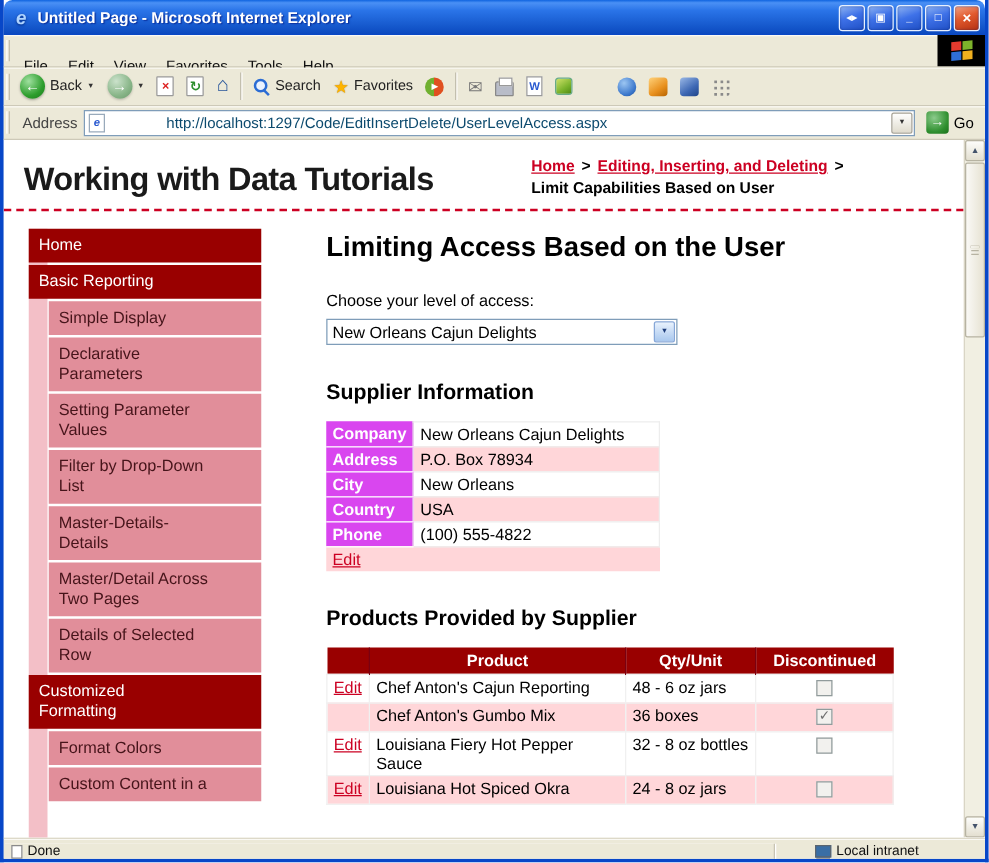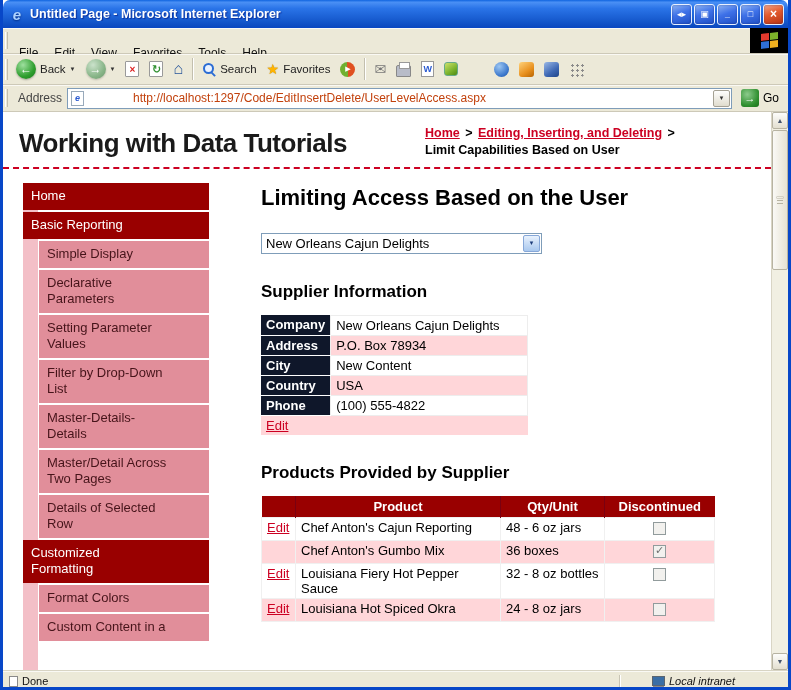--- a/index.html
+++ b/index.html
@@ -67,21 +67,21 @@
   .ticon.sites { background: linear-gradient(145deg,#9AB8E6,#3E68B4 60%,#1F4488); }
   .ticon.grid { background-image: radial-gradient(#8a8a8a 1.2px, transparent 1.4px); background-size: 5px 5px; background-position: 1px 1px; }
   .tool-gap { width: 26px; }
 
   
   .addressbar { height: 27px; flex: 0 0 27px; font-size: 12px; gap: 5px; padding-right: 5px; }
   .addr-label { color: #444; padding-left: 2px; }
   .addr-input { flex: 1; height: 21px; background: #fff; border: 1px solid #7F9DB9; display: flex; align-items: center; gap: 4px; padding-left: 3px; cursor: text; }
   .page-ic { width: 13px; height: 15px; background: #fff; border: 1px solid #9ab; color: #2A5AD0; font-size: 9px; font-weight: bold; font-style: italic;
     display: flex; align-items: center; justify-content: center; flex: 0 0 13px; }
-  .addr-url { flex: 1; font-size: 12px; color: #c2410c; white-space: nowrap; overflow: hidden; padding-left: 45px; }
+  .addr-url { flex: 1; font-size: 12px; color: #0c4a6e; white-space: nowrap; overflow: hidden; padding-left: 45px; }
   .addr-drop { width: 17px; height: 17px; margin-right: 1px; background: linear-gradient(180deg,#FEFEFD,#E0DCCE); border: 1px solid #A5A194;
     border-radius: 2px; display: flex; align-items: center; justify-content: center; font-size: 6px; color: #333; cursor: pointer; }
   .go-btn { display: flex; align-items: center; gap: 4px; padding: 1px 4px; cursor: pointer; }
   .go-ic { width: 18px; height: 18px; border-radius: 3px; background: radial-gradient(circle at 35% 30%, #8CCB8C, #2F8F2F 65%, #1B701B);
     display: flex; align-items: center; justify-content: center; color: #fff; font-weight: bold; font-size: 11px; }
 
   
   .content { flex: 1; position: relative; background: #fff; overflow: hidden; }
   .pagearea { margin-right: 17px; height: 100%; overflow: hidden; }
 
@@ -107,21 +107,21 @@
   .sel-text { flex: 1; white-space: nowrap; overflow: hidden; }
   .sel-btn { width: 17px; height: 17px; margin-right: 1px; flex: 0 0 17px; border: 1px solid #86A7D8; border-radius: 2px;
     background: linear-gradient(180deg,#E9F2FD,#CBDEF6 45%,#A9C8EE); display: flex; align-items: center; justify-content: center;
     font-size: 6px; color: #1D3C7A; }
   .main h2 { font-size: 17px; margin: 0 0 13px; color: #000; }
   .h2-products { margin-top: 28px !important; }
 
   table { border-collapse: collapse; font-size: 13px; color: #000; }
   .sup { margin-bottom: 2px; }
   .sup td { padding: 2px 5px; vertical-align: top; }
-  .sup .lbl { background: #0f172a; color: #fff; font-weight: bold; width: 60px; border-bottom: 1px solid #fff; }
+  .sup .lbl { background: #d946ef; color: #fff; font-weight: bold; width: 60px; border-bottom: 1px solid #fff; }
   .sup .val { width: 197px; border: 1px solid #EDEDED; }
   .sup tr.alt .val, .sup .editrow td { background: #FFD6D9; }
   a.edit-link { color: #CC0022; text-decoration: underline; cursor: pointer; }
 
   .prod th { background: #990000; color: #fff; font-weight: bold; padding: 3px 5px; border-left: 1px solid #7A0010; text-align: center; margin-top: 32px; }
   .prod th:first-child { border-left: none; }
   .prod td { padding: 2px 5px; border: 1px solid #F0F0F0; vertical-align: top; }
   .prod tr.alt td { background: #FFD6D9; }
   .col-edit { width: 34px; } .col-prod { width: 205px; } .col-qty { width: 104px; } .col-disc { width: 110px; }
   .td-disc { text-align: center; }
@@ -137,21 +137,21 @@
     background: linear-gradient(90deg,#FAF9F6,#E6E2D2); border: 1px solid #B7B3A2; border-radius: 2px; cursor: grab; }
   .scroll-thumb::after { content: ""; position: absolute; left: 4px; right: 4px; top: 66px; height: 1px;
     box-shadow: 0 0 0 0.5px #B7B3A2, 0 3px 0 0 #B7B3A2, 0 6px 0 0 #B7B3A2; }
 
   
   .statusbar { height: 17px; flex: 0 0 17px; background: #ECE9D8; border-top: 1px solid #D8D4C4; box-shadow: inset 0 1px 0 #FAF9F4;
     display: flex; align-items: flex-end; font-size: 11px; color: #111; }
   .pane { display: flex; align-items: center; gap: 4px; padding: 0 6px; }
   .pane.left { flex: 1; border-right: 1px solid #C8C4B4; box-shadow: 1px 0 0 #fff; }
   .pane.mid { width: 26px; border-right: 1px solid #C8C4B4; box-shadow: 1px 0 0 #fff; }
-  .pane.right { width: 128px; font-style: italic; }
+  .pane.right { width: 128px; }
   .status-doc { width: 9px; height: 11px; background: #fff; border: 1px solid #8a8a8a; }
   .monitor-ic { width: 13px; height: 10px; background: #3A6EA5; border: 1px solid #5A6570; box-shadow: 0 2px 0 -1px #8a8a8a; }
   .grip { width: 14px; background-image: radial-gradient(#9B9781 1.1px, transparent 1.3px); background-size: 4px 4px; background-position: 1px 3px; }
 </style>
 </head>
 <body>
 
 <div class="window">
 
   <div class="titlebar">
@@ -285,39 +285,40 @@
           <div class="nav-item nav1">Master/Detail Across Two Pages</div>
           <div class="nav-item nav1">Details of Selected Row</div>
           <div class="nav-item nav0">Customized Formatting</div>
           <div class="nav-item nav1">Format Colors</div>
           <div class="nav-item nav1">Custom Content in a</div>
         </div>
 
         <div class="main">
           <h1>Limiting Access Based on the User</h1>
 
+          <div class="access-label">Choose your level of access:</div>
           <div class="xp-select">
             <span class="sel-text">New Orleans Cajun Delights</span>
             <span class="sel-btn">▼</span>
           </div>
 
           <h2>Supplier Information</h2>
           <table class="sup">
             <tbody>
               <tr>
                 <td class="lbl">Company</td>
                 <td class="val">New Orleans Cajun Delights</td>
               </tr>
               <tr class="alt">
                 <td class="lbl">Address</td>
                 <td class="val">P.O. Box 78934</td>
               </tr>
               <tr>
                 <td class="lbl">City</td>
-                <td class="val">New Content</td>
+                <td class="val">New Orleans</td>
               </tr>
               <tr class="alt">
                 <td class="lbl">Country</td>
                 <td class="val">USA</td>
               </tr>
               <tr>
                 <td class="lbl">Phone</td>
                 <td class="val">(100) 555-4822</td>
               </tr>
               <tr class="editrow">

